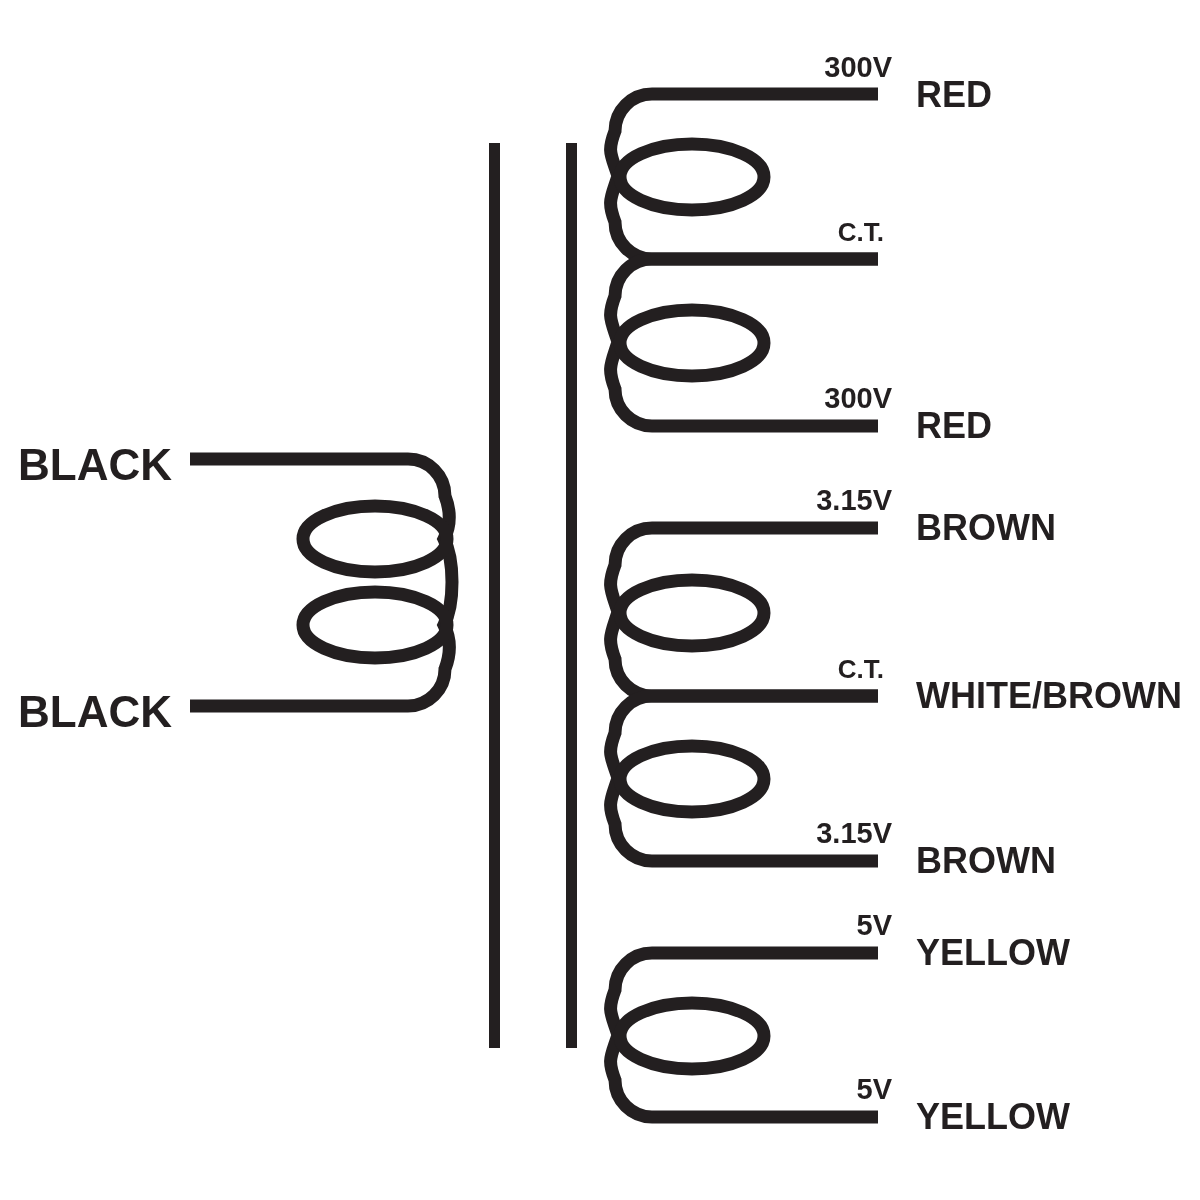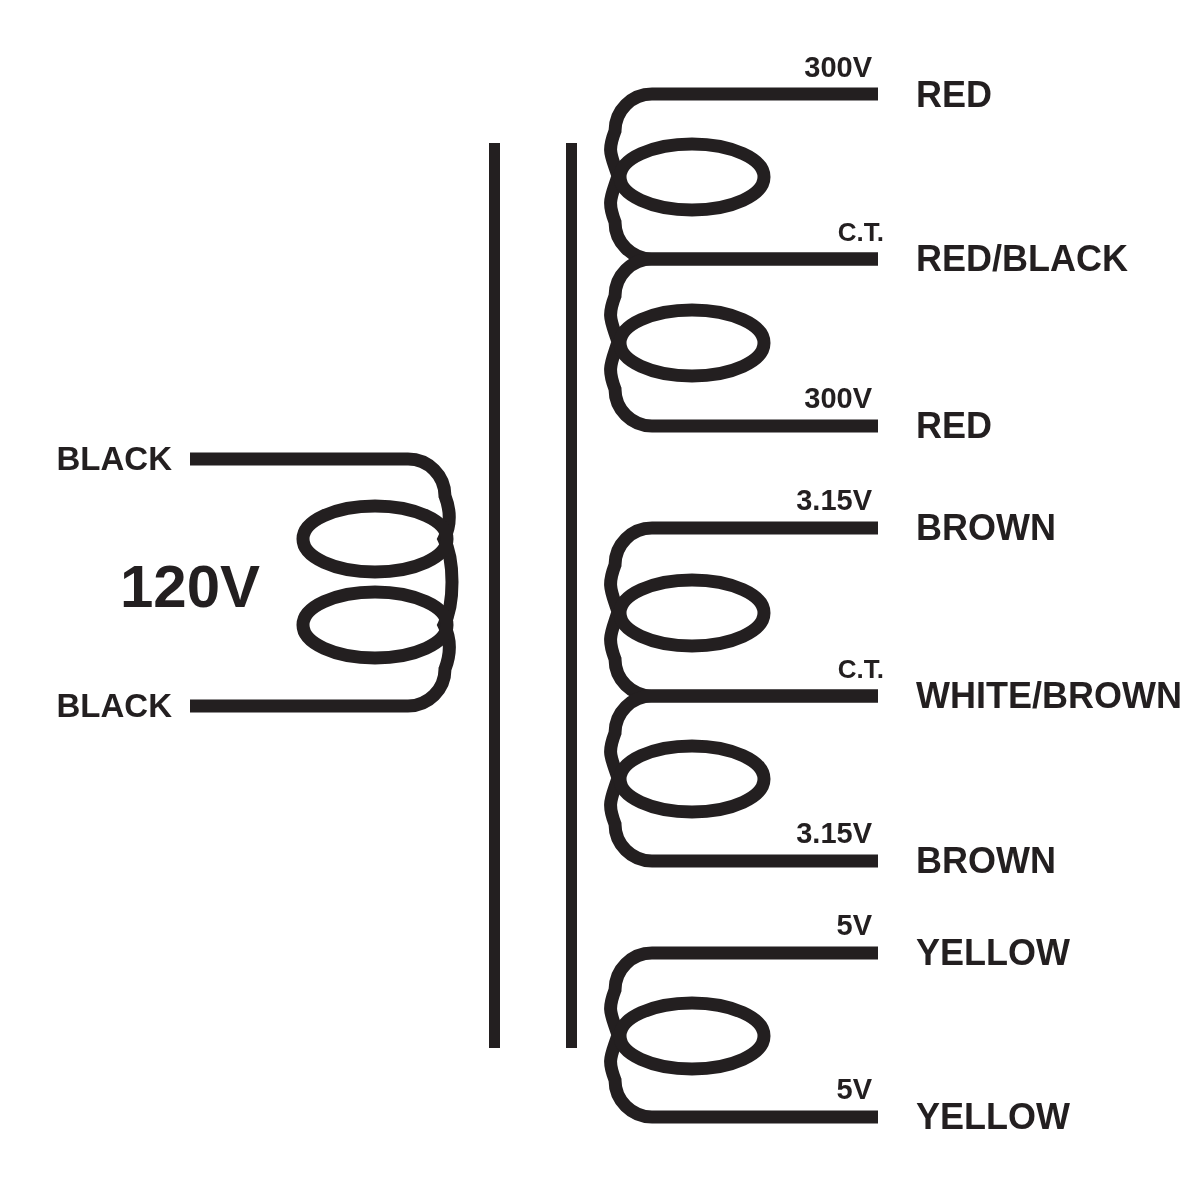--- a/index.html
+++ b/index.html
@@ -13,23 +13,23 @@
   }
   .art{position:absolute;left:0;top:0;}
   .lbl{
     position:absolute;
     font-weight:bold;
     white-space:nowrap;
     color:#231f20;
     line-height:1.05;
   }
   .wire-name{font-size:36px;left:916px;}
-  .tap{font-size:29px;right:328px;text-align:right;}
+  .tap{font-size:29px;right:308px;text-align:right;}
   .tap-small{font-size:26px;right:316px;text-align:right;}
-  .primary-lead{font-size:33px;right:1028px;text-align:center;}
+  .primary-lead{font-size:44px;right:1028px;text-align:center;}
   .primary-voltage{font-size:60px;left:120px;top:555px;}
 </style>
 </head>
 <body>
 
 <div class="canvas">
 
   <svg class="art" width="1200" height="1200" viewBox="0 0 1200 1200">
     <g fill="none" stroke="#231f20" stroke-width="13">
 
@@ -72,29 +72,27 @@
       <path d="M878 953 H652 A37 37 0 0 0 615 990
                C607 1011 611 1013 618 1035
                C611 1057 607 1059 615 1080
                A37 37 0 0 0 652 1117 H878"></path>
       <ellipse cx="692" cy="1036" rx="72" ry="33"></ellipse>
     </g>
   </svg>
 
   <div class="lbl primary-lead" style="top:442px;">BLACK</div>
 
-  <div class="lbl primary-voltage">120V</div>
 
   <div class="lbl primary-lead" style="top:689px;">BLACK</div>
 
   <div class="lbl tap" style="bottom:1118px;">300V</div>
   <div class="lbl wire-name" style="top:76px;">RED</div>
 
   <div class="lbl tap-small" style="bottom:954px;">C.T.</div>
-  <div class="lbl wire-name" style="top:240px;">RED/BLACK</div>
 
   <div class="lbl tap" style="bottom:787px;">300V</div>
   <div class="lbl wire-name" style="top:407px;">RED</div>
 
   <div class="lbl tap" style="bottom:685px;">3.15V</div>
   <div class="lbl wire-name" style="top:509px;">BROWN</div>
 
   <div class="lbl tap-small" style="bottom:517px;">C.T.</div>
   <div class="lbl wire-name" style="top:677px;">WHITE/BROWN</div>
 

